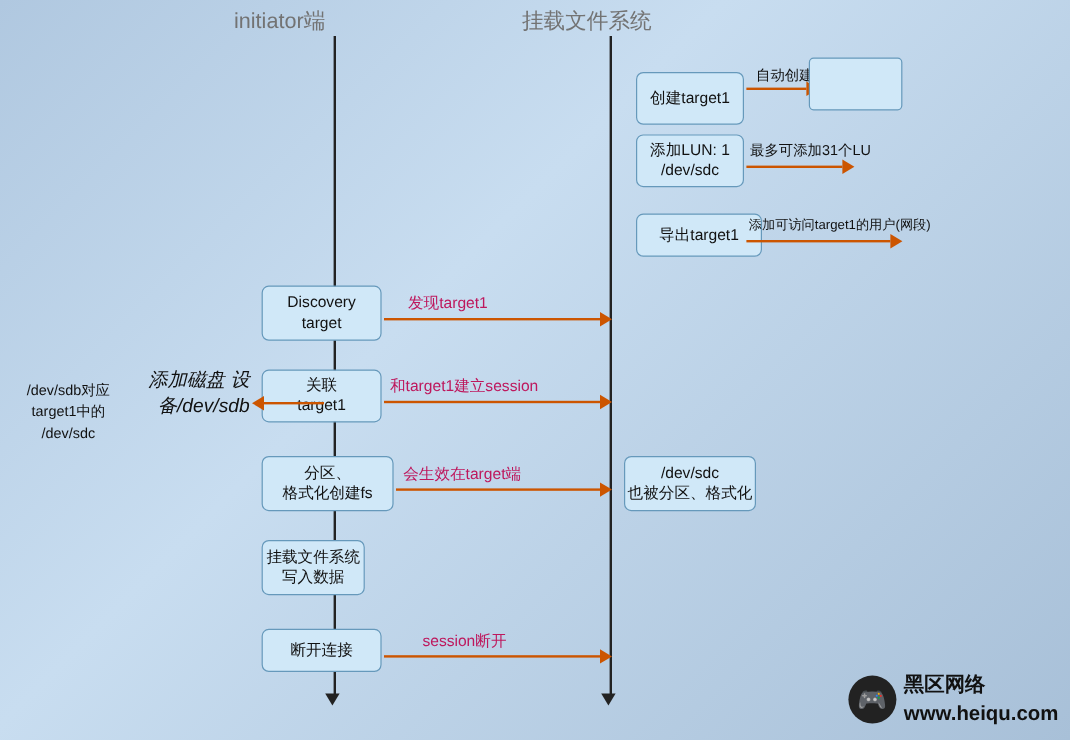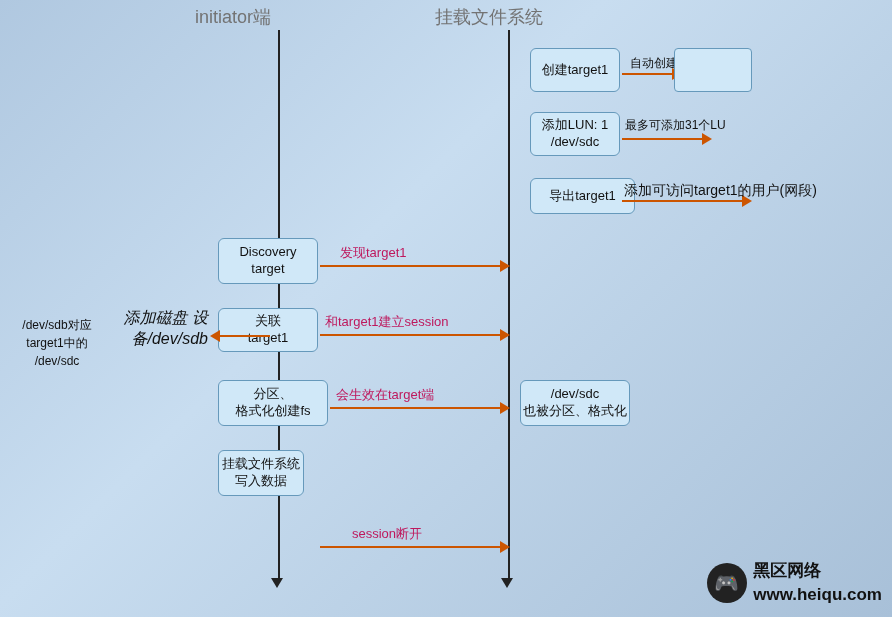--- a/index.html
+++ b/index.html
@@ -175,21 +175,21 @@
 
   <div class="col-header col-initiator">initiator端</div>
   <div class="col-header col-target">挂载文件系统</div>
 
   <div class="vline vline-initiator"></div>
   <div class="vline vline-target"></div>
 
   <div class="vline-arrow vline-initiator-arrow"></div>
   <div class="vline-arrow vline-target-arrow"></div>
 
-  <div class="box" style="left:530px; top:48px; width:90px; height:44px; font-size:13px;">
+  <div class="box" style="left:530px; top:60px; width:90px; height:44px; font-size:13px;">
     <span>创建target1</span>
   </div>
 
   <div class="side-label" style="left:630px; top:56px; font-size:12px;">自动创建</div>
 
   <div class="h-arrow" style="left:622px; top:68px;">
     <div class="h-arrow-line" style="width:50px;"></div>
     <div class="h-arrow-head"></div>
   </div>
 
@@ -209,21 +209,21 @@
   <div class="side-label" style="left:625px; top:118px; font-size:12px;">最多可添加31个LU</div>
 
   <div class="box" style="left:530px; top:178px; width:105px; height:36px;align-items:center;">
     <span>导出target1</span>
   </div>
 
   <div class="h-arrow" style="left:622px; top:195px;">
     <div class="h-arrow-line" style="width:120px;"></div>
     <div class="h-arrow-head"></div>
   </div>
-  <div class="side-label" style="left:624px; top:181px; font-size:14px;">添加可访问target1的用户(网段)</div>
+  <div class="side-label" style="left:624px; top:181px; font-size:11px;">添加可访问target1的用户(网段)</div>
 
   <div class="box" style="left:218px; top:238px; width:100px; height:46px;">
     <span style="white-space:pre-line;">Discovery
 target</span>
   </div>
 
   <div class="box" style="left:218px; top:308px; width:100px; height:44px;">
     <span style="white-space:pre-line;">关联
 target1</span>
   </div>
@@ -231,20 +231,23 @@
   <div class="box" style="left:218px; top:380px; width:110px; height:46px;">
     <span style="white-space:pre-line;">分区、
 格式化创建fs</span>
   </div>
 
   <div class="box" style="left:218px; top:450px; width:86px; height:46px;">
     <span style="white-space:pre-line;">挂载文件系统
 写入数据</span>
   </div>
 
+  <div class="box" style="left:218px; top:524px; width:100px; height:36px;">
+    <span>断开连接</span>
+  </div>
 
   <div class="h-arrow" style="left:320px; top:260px;">
     <div class="h-arrow-line" style="width:180px;"></div>
     <div class="h-arrow-head"></div>
   </div>
   <div class="arrow-label" style="left:340px; top:244px;">发现target1</div>
 
   <div class="h-arrow" style="left:320px; top:329px;">
     <div class="h-arrow-line" style="width:180px;"></div>
     <div class="h-arrow-head"></div>

